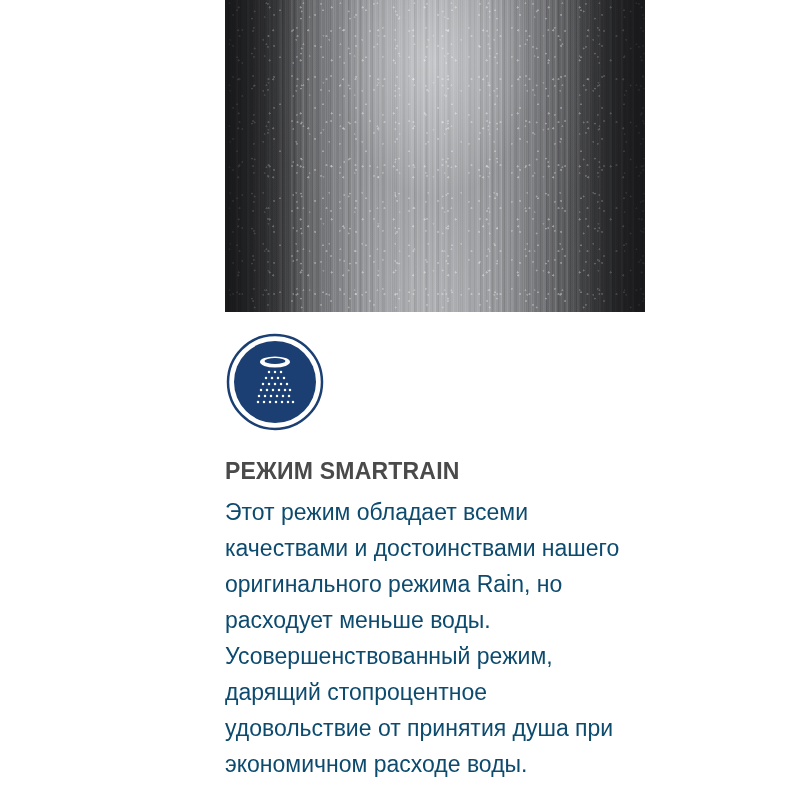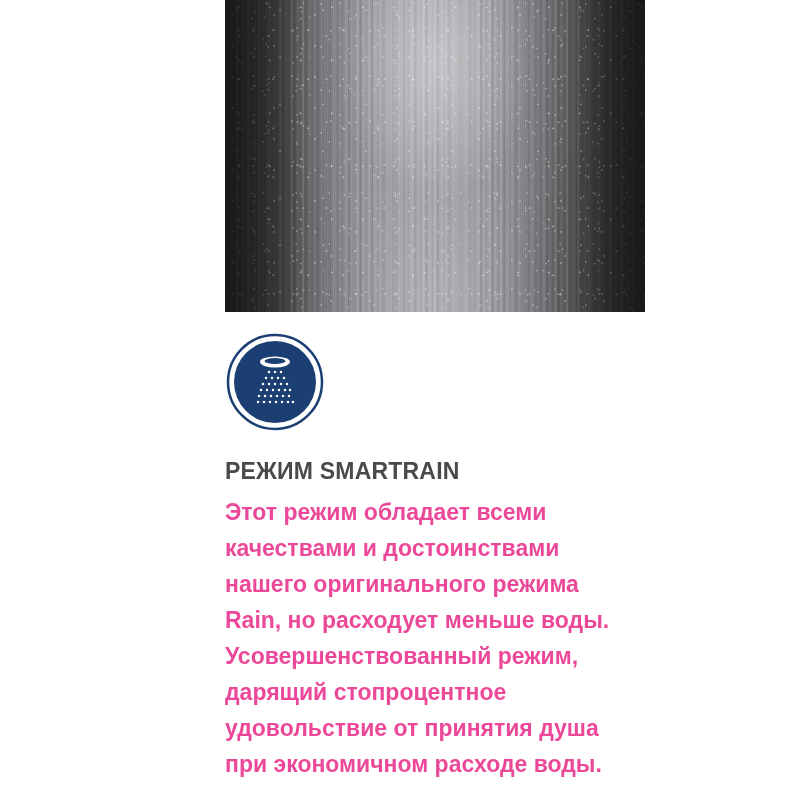--- a/index.html
+++ b/index.html
@@ -136,22 +136,22 @@
     font-size: 23px;
     font-weight: bold;
     color: #4a4a4a;
     letter-spacing: 0.2px;
     line-height: 1.2;
   }
   .body-text {
     margin: 8px 0 0 0;
     font-size: 23px;
     line-height: 36px;
-    color: #ec4899;
-    font-weight: bold;
+    color: #0c4a6e;
+    font-weight: normal;
     max-width: 400px;
   }
 </style>
 </head>
 <body>
 
 <div class="page">
   <div class="content-col">
 
     <div class="photo">

